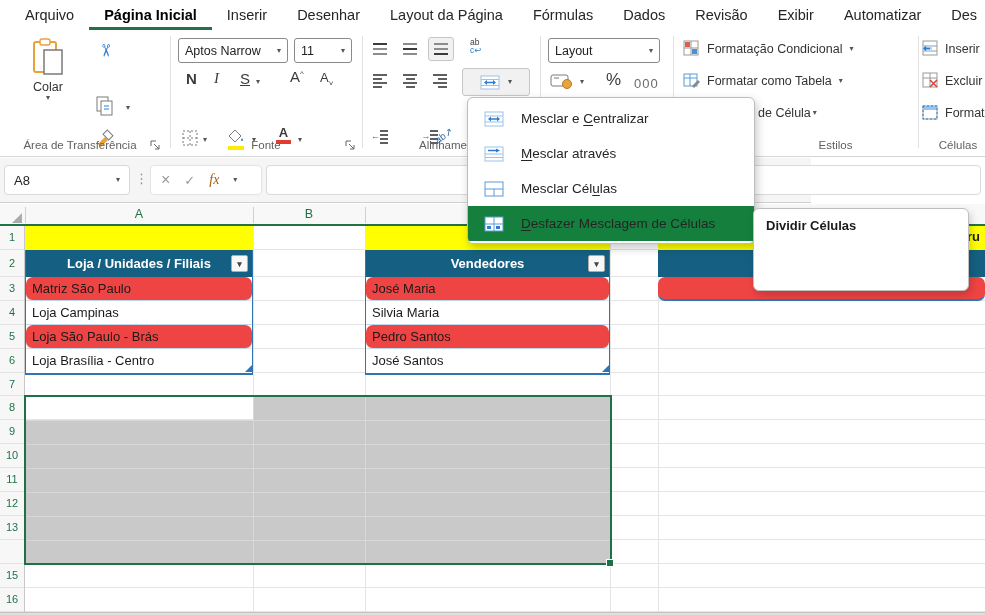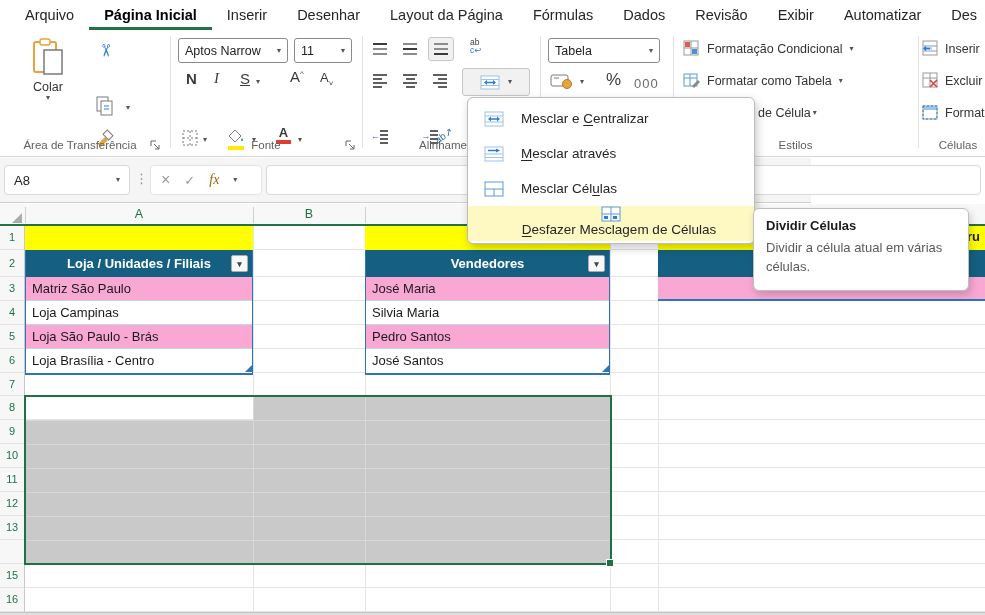--- a/index.html
+++ b/index.html
@@ -64,39 +64,39 @@
   .ycell { position:absolute; top:226px; height:24px; background:#FFFF00; z-index:2; }
 
   .xltable { position:absolute; z-index:3; }
   .thead { height:27px; background:#156082; color:#fff; font-weight:bold; font-size:13px;
     display:flex; align-items:center; justify-content:center; position:relative; }
   .filterbtn { position:absolute; right:4px; top:5px; width:17px; height:17px; background:#F8F8F8;
     border:1px solid #ACACAC; border-radius:2px; font-size:9px; color:#444;
     display:flex; align-items:center; justify-content:center; }
   .trow { height:24px; line-height:23px; font-size:13px; color:#1a1a1a; padding-left:6px;
     border-bottom:1px solid #BFD9EA; white-space:nowrap; overflow:hidden; }
-  .trow.blue { background:#f9a8d4; }
+  .trow.blue { background:#ef4444;border-radius:7px; }
   .trow.white { background:#FFFFFF; }
   .tbl-outline { border-left:1px solid #2E75B6; border-right:1px solid #2E75B6; border-bottom:2px solid #2E75B6; }
   .cornerhandle { position:absolute; width:0; height:0; border-left:7px solid transparent; border-bottom:7px solid #2E75B6; z-index:4; }
 
   
   .selgray { position:absolute; background:#C9C9C9; z-index:5; }
   .selline { position:absolute; background:#D8D8D8; z-index:6; }
   #selborder { position:absolute; left:24px; top:395px; width:588px; height:170px;
     border:2px solid #1E7145; z-index:7; pointer-events:auto; }
   #fillhandle { position:absolute; left:606px; top:559px; width:8px; height:8px;
     background:#1E7145; border:1px solid #fff; z-index:8; }
 
   
   #mergemenu { position:absolute; left:467px; top:97px; width:288px; height:147px; background:#fff;
     border:1px solid #BDBDBD; border-radius:6px; box-shadow:2px 4px 10px rgba(0,0,0,0.22);
     z-index:50; padding-top:3px; overflow:hidden; }
   .mitem { height:35px; display:flex; align-items:center; padding-left:16px; font-size:13.5px; color:#252525; }
-  .mitem.hover { background:#fef9c3;flex-direction:column; }
+  .mitem.hover { background:#15803d; }
   .mitem svg { margin-right:17px; flex:0 0 auto; }
   .mn { text-decoration:underline; text-underline-offset:2px; }
 
   
   #tooltip { position:absolute; left:753px; top:208px; width:216px; height:83px; background:#fff;
     border:1px solid #BFBFBF; border-radius:6px; box-shadow:2px 4px 8px rgba(0,0,0,0.18);
     z-index:60; padding:9px 12px; }
   #tooltip .tt-title { font-size:13px; font-weight:bold; color:#1b1b1b; margin-bottom:6px; }
   #tooltip .tt-body { font-size:13px; color:#5a5a5a; line-height:1.45; }
 
@@ -221,21 +221,21 @@
       </svg>
       <span class="chev">▾</span>
     </div>
     <span class="abs ind" style="left:372px; top:100px;"><span class="arr">←</span></span>
     <span class="abs ind" style="left:402px; top:100px;"><span class="arr">→</span></span>
     <span class="abs" style="left:434px; top:100px; font-size:10px; color:#3b6ea5; display:inline-block; transform:rotate(-35deg);">ab↗</span>
     <div class="glabel" style="left:362px; width:178px;">Alinhamento</div>
 
     
     <div class="combo" style="left:548px; top:8px; width:112px; height:25px;">
-      <span>Tabela</span>
+      <span>Layout</span>
         <span class="chev">▾</span>
     </div>
     <svg class="abs" style="left:550px; top:42px;" width="24" height="18">
       <rect x="1" y="3" width="17" height="11" rx="2" fill="#fff" stroke="#7a7a7a"></rect>
       <line x1="4" y1="6" x2="9" y2="6" stroke="#7a7a7a"></line>
       <circle cx="17" cy="12" r="4.5" fill="#E8A33D" stroke="#B27A1F"></circle>
     </svg>
     <span class="abs chev" style="left:580px; top:48px;">▾</span>
     <span class="abs" style="left:606px; top:40px; font-size:17px; color:#3b3b3b;">%</span>
     <span class="abs" style="left:634px; top:46px; font-size:13px; color:#6a6a6a; letter-spacing:1px;">000</span>
@@ -259,21 +259,21 @@
           <line x1="7" y1="2" x2="7" y2="14" stroke="#5B9BD5"></line>
         <path d="M9 14 L15 8 L17 10 L11 16 Z" fill="#8a8a8a"></path>
       </svg>
       <span class="rbtnlabel">Formatar como Tabela</span>
       <span class="chev">▾</span>
     </div>
     <div class="abs" style="left:758px; top:76px; display:flex; align-items:center; gap:2px;">
       <span class="rbtnlabel">de Célula</span>
       <span class="chev">▾</span>
     </div>
-    <div class="glabel" style="left:673px; width:245px;">Estilos</div>
+    <div class="glabel" style="left:713px; width:245px;">Estilos</div>
 
     
     <div class="abs" style="left:922px; top:10px; display:flex; align-items:center; gap:6px; white-space:nowrap;">
       <svg width="17" height="17">
         <rect x="1" y="1" width="14" height="14" fill="#fff" stroke="#999"></rect>
         <line x1="1" y1="6" x2="15" y2="6" stroke="#999"></line>
           <line x1="1" y1="11" x2="15" y2="11" stroke="#999"></line>
         <rect x="1" y="6" width="9" height="5" fill="#BDD7EE"></rect>
         <path d="M8 8.5 h-6 M4 6.5 L2 8.5 L4 10.5" stroke="#2B7CD3" fill="none" stroke-width="1.4"></path>
       </svg>
@@ -455,16 +455,15 @@
         <line x1="10" y1="1" x2="10" y2="15" stroke="#5B9BD5"></line>
         <rect x="3" y="10" width="4" height="3" fill="#2B7CD3"></rect>
           <rect x="12" y="10" width="4" height="3" fill="#2B7CD3"></rect>
       </svg>
       <span><span class="mn">D</span><span>esfazer Mesclagem de Células</span></span>
     </div>
   </div>
 
   <div id="tooltip">
     <div class="tt-title">Dividir Células</div>
-    <div class="tt-body">Dividir a célula atual em várias células.</div>
   </div>
 
 </div>
 
 </body></html>

